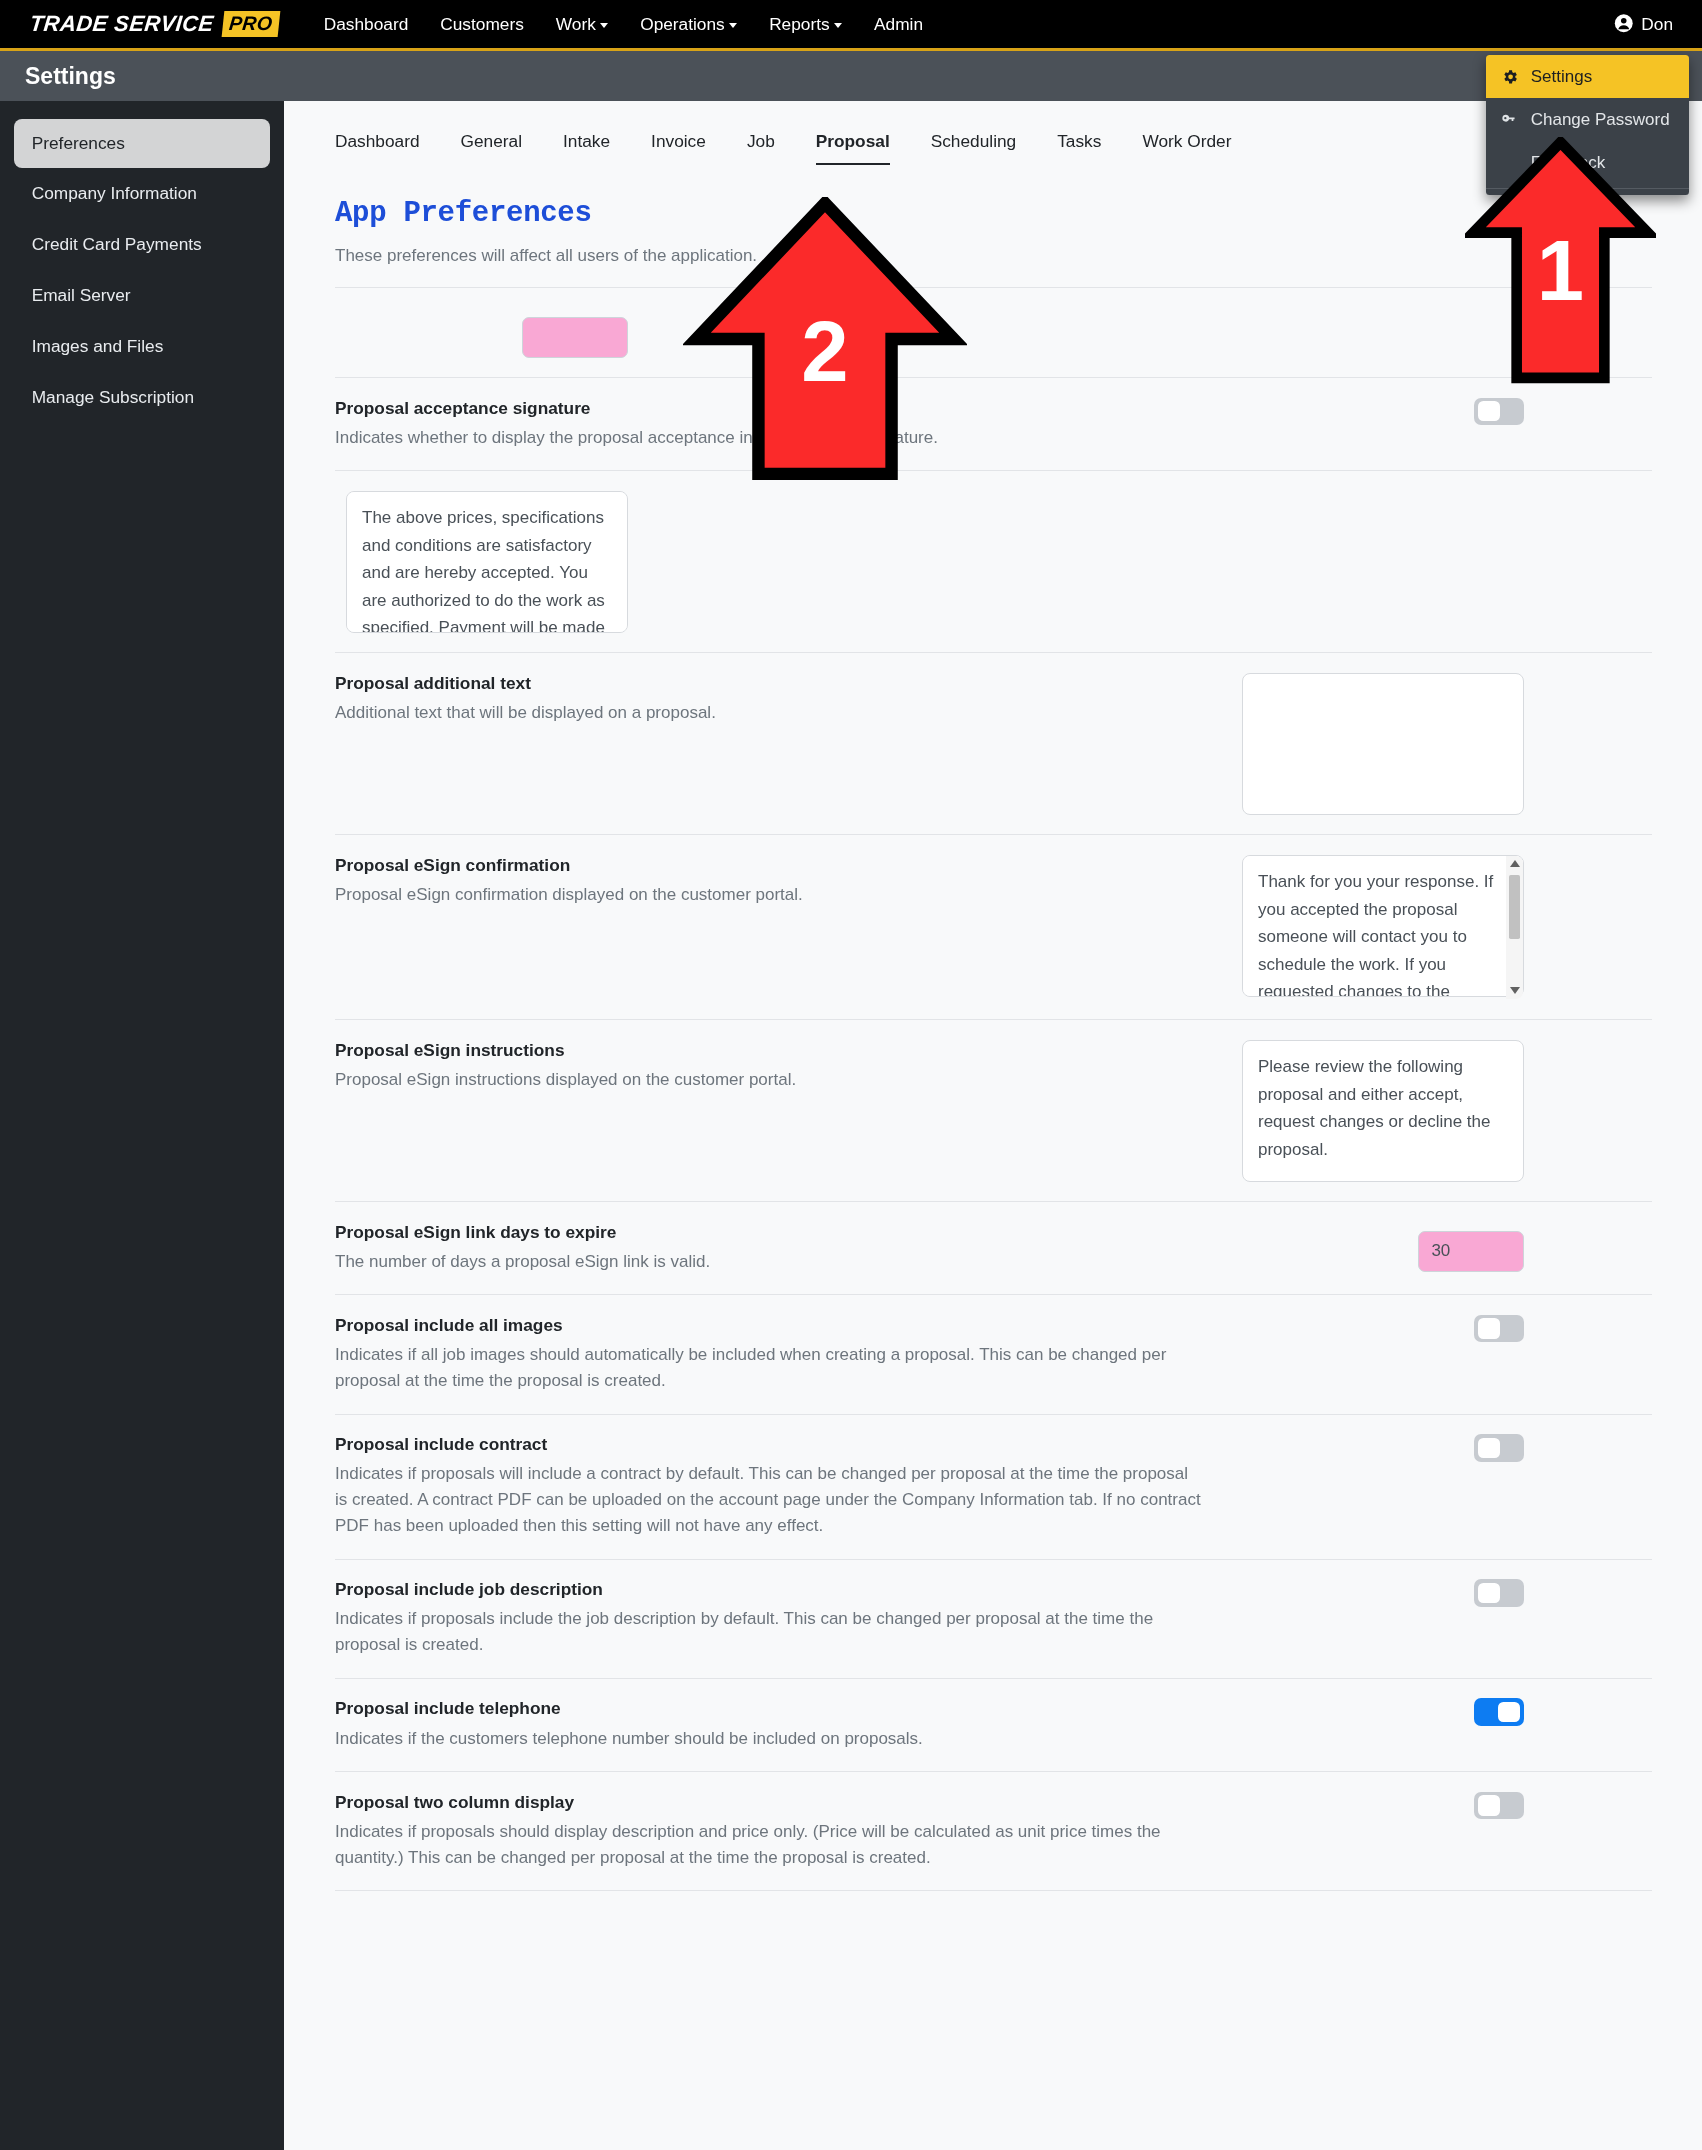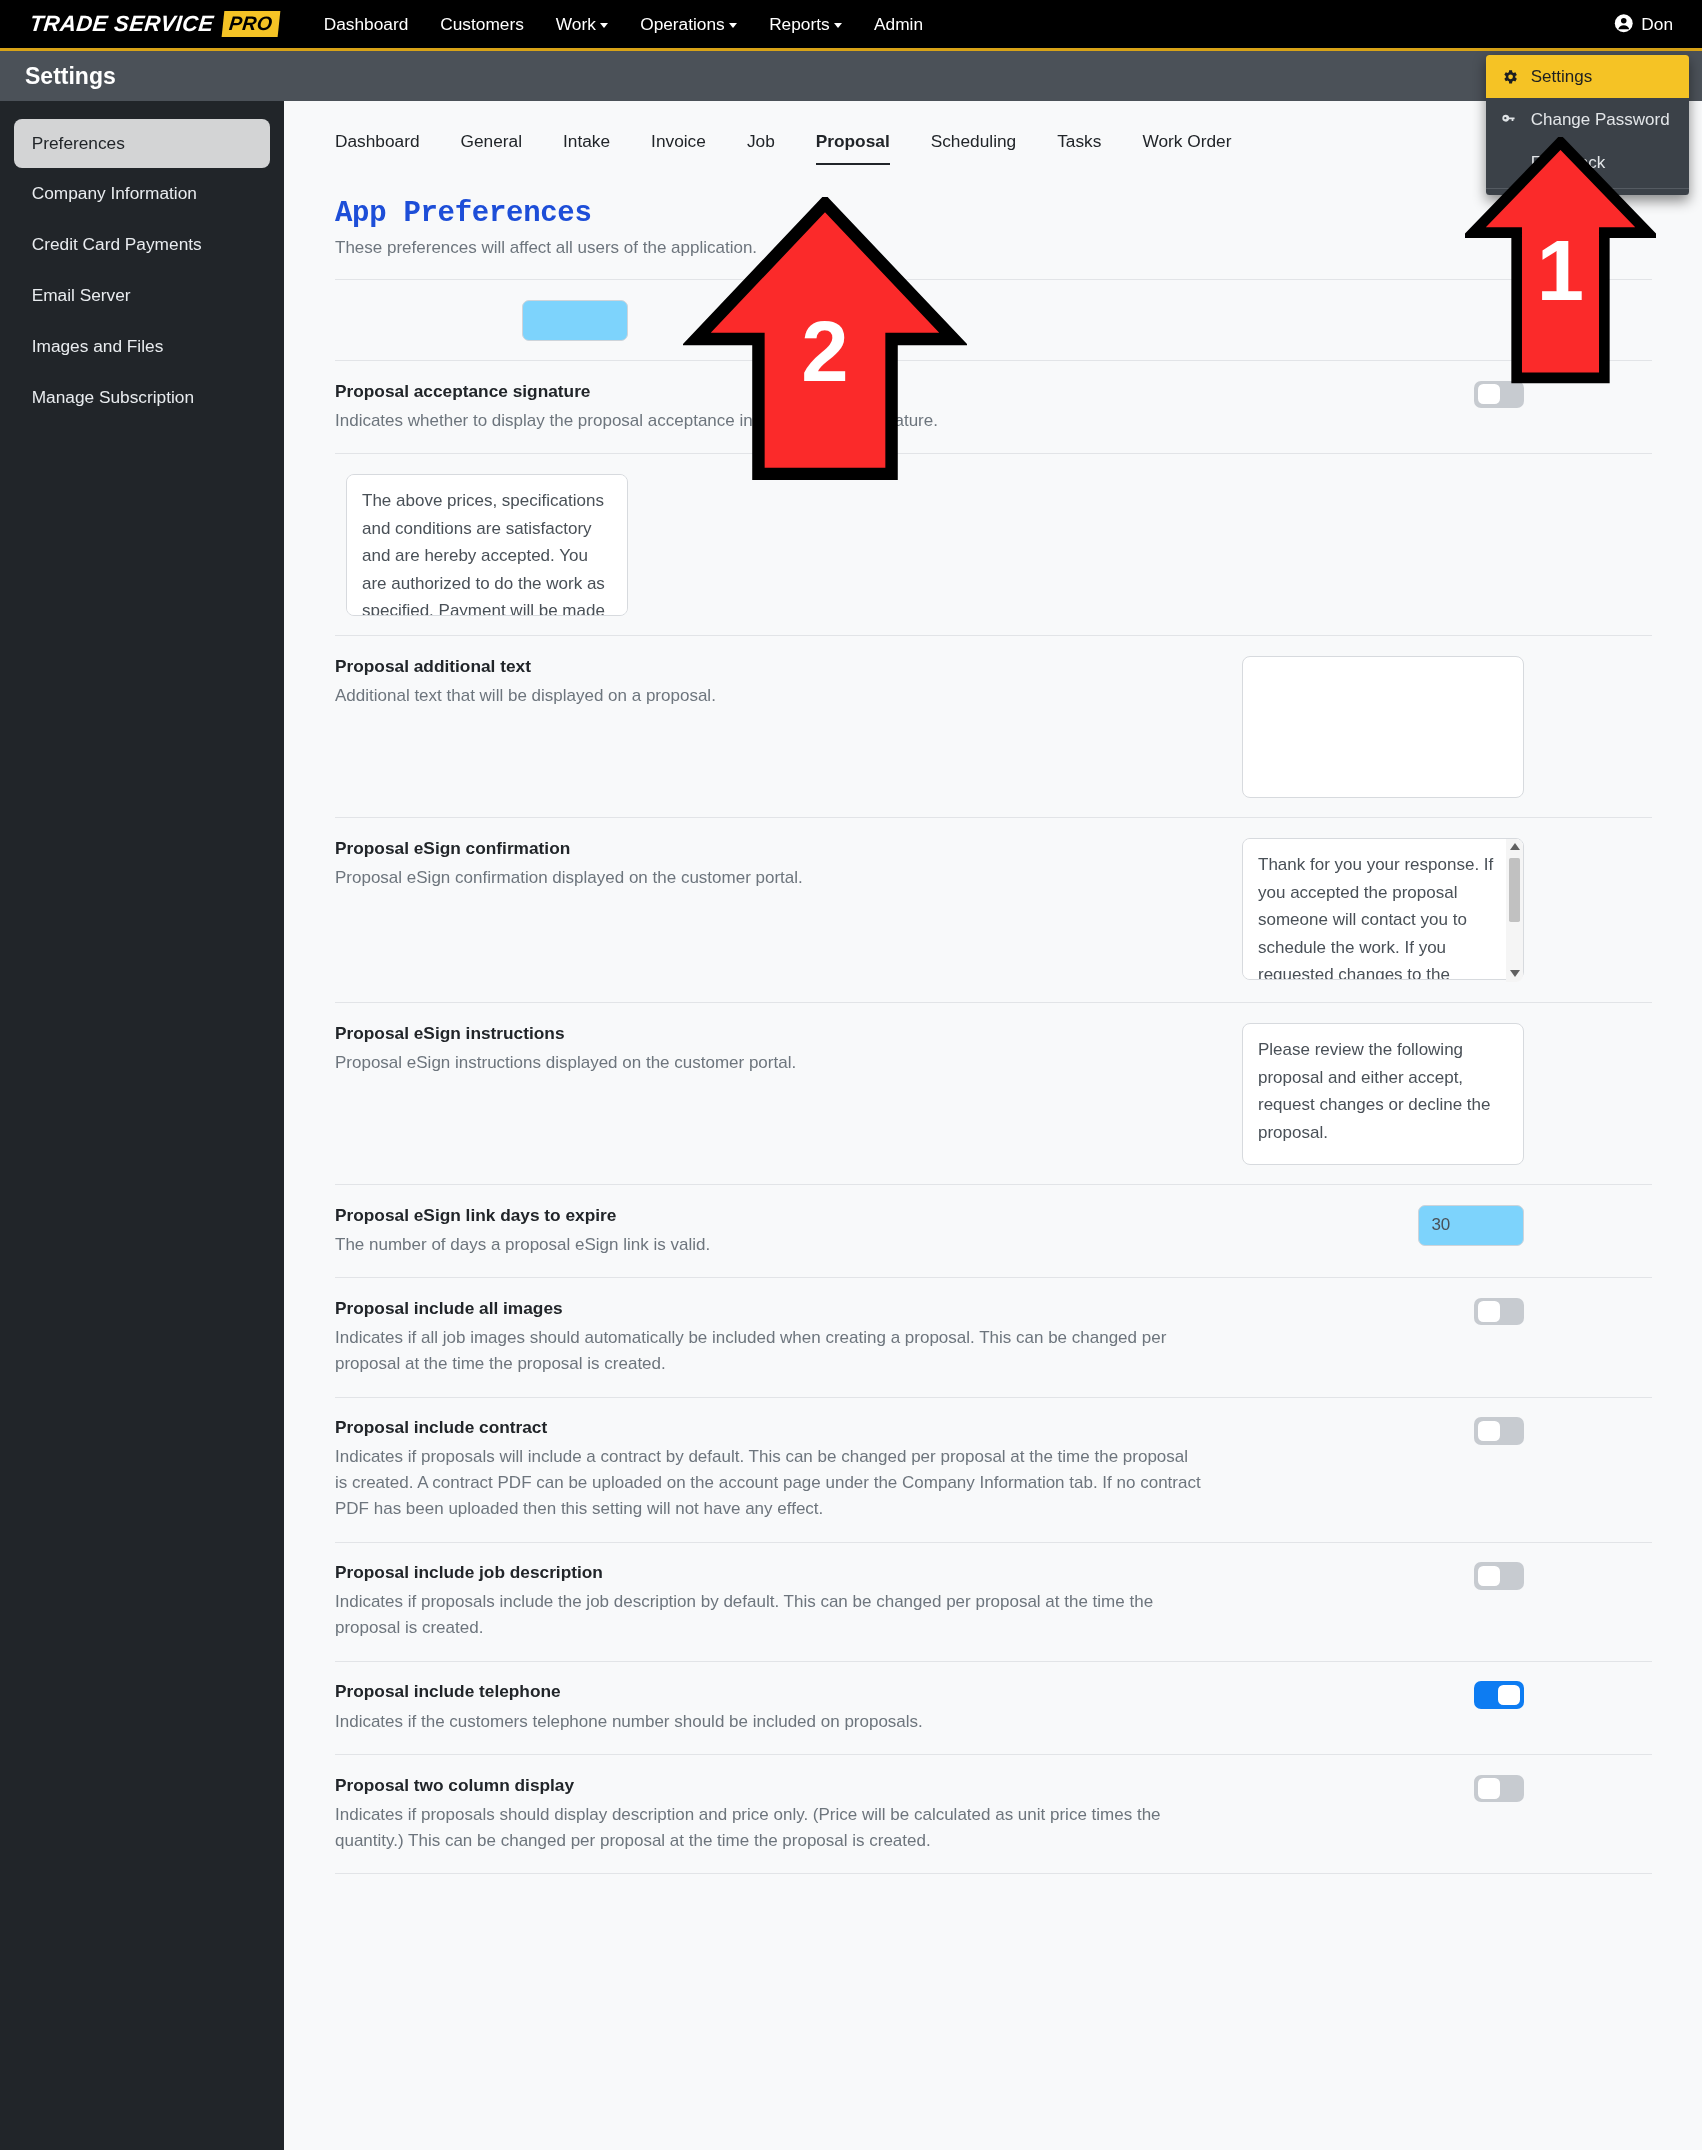--- a/index.html
+++ b/index.html
@@ -155,45 +155,46 @@
     margin-right: 41px;
     padding-bottom: 11.5px;
     cursor: pointer;
     white-space: nowrap;
     border-bottom: 2.7px solid transparent;
   }
   .tab.active { font-weight: bold; border-bottom: 2.7px solid #212529; }
 
   .content { padding: 32px 51px 0 51px; }
   .page-title { font-size: 29px; font-weight: bold; color: #1d4ed8; letter-spacing: -0.3px; font-family: Liberation Mono, monospace; }
-  .page-sub { font-size: 17px; color: #6d757d; margin-top: 8px; }
+  .page-sub { font-size: 17px; color: #6d757d; margin-top: 16px; }
 
   .pref-list { margin-top: 21px; }
   .pref-row {
     display: flex; align-items: flex-start;
     border-top: 0.9px solid #e2e4e7;
     padding: 19.5px 0 19.5px 0;
     min-height: 76px;
   }
   .pref-row:first-child { }
   .pref-left { flex: 1 1 auto; padding-right: 26.6px; max-width: 896px; }
   .pref-name { font-size: 17.3px; font-weight: bold; color: #212529; }
   .pref-desc { font-size: 17px; color: #6d757d; margin-top: 6.2px; line-height: 1.53; }
   .pref-right { flex: 0 0 auto; display: flex; align-items: flex-start; justify-content: flex-end; width: 293px; }
 
   
   .txt-input {
     width: 106px; height: 41px;
     border: 0.9px solid #ced4da;
     border-radius: 7px;
-    background: #7dd3fc;
+    background: #f9a8d4;
     font-size: 17px; color: #495057;
     padding: 0 12.4px;
     font-family: "Liberation Sans", sans-serif;
     outline: none;
+    margin-top: 9px;
   }
   
   .toggle {
     width: 50px; height: 27.5px;
     border-radius: 7px;
     background: #c7cbd0;
     position: relative;
     cursor: pointer;
     flex: 0 0 auto;
   }

